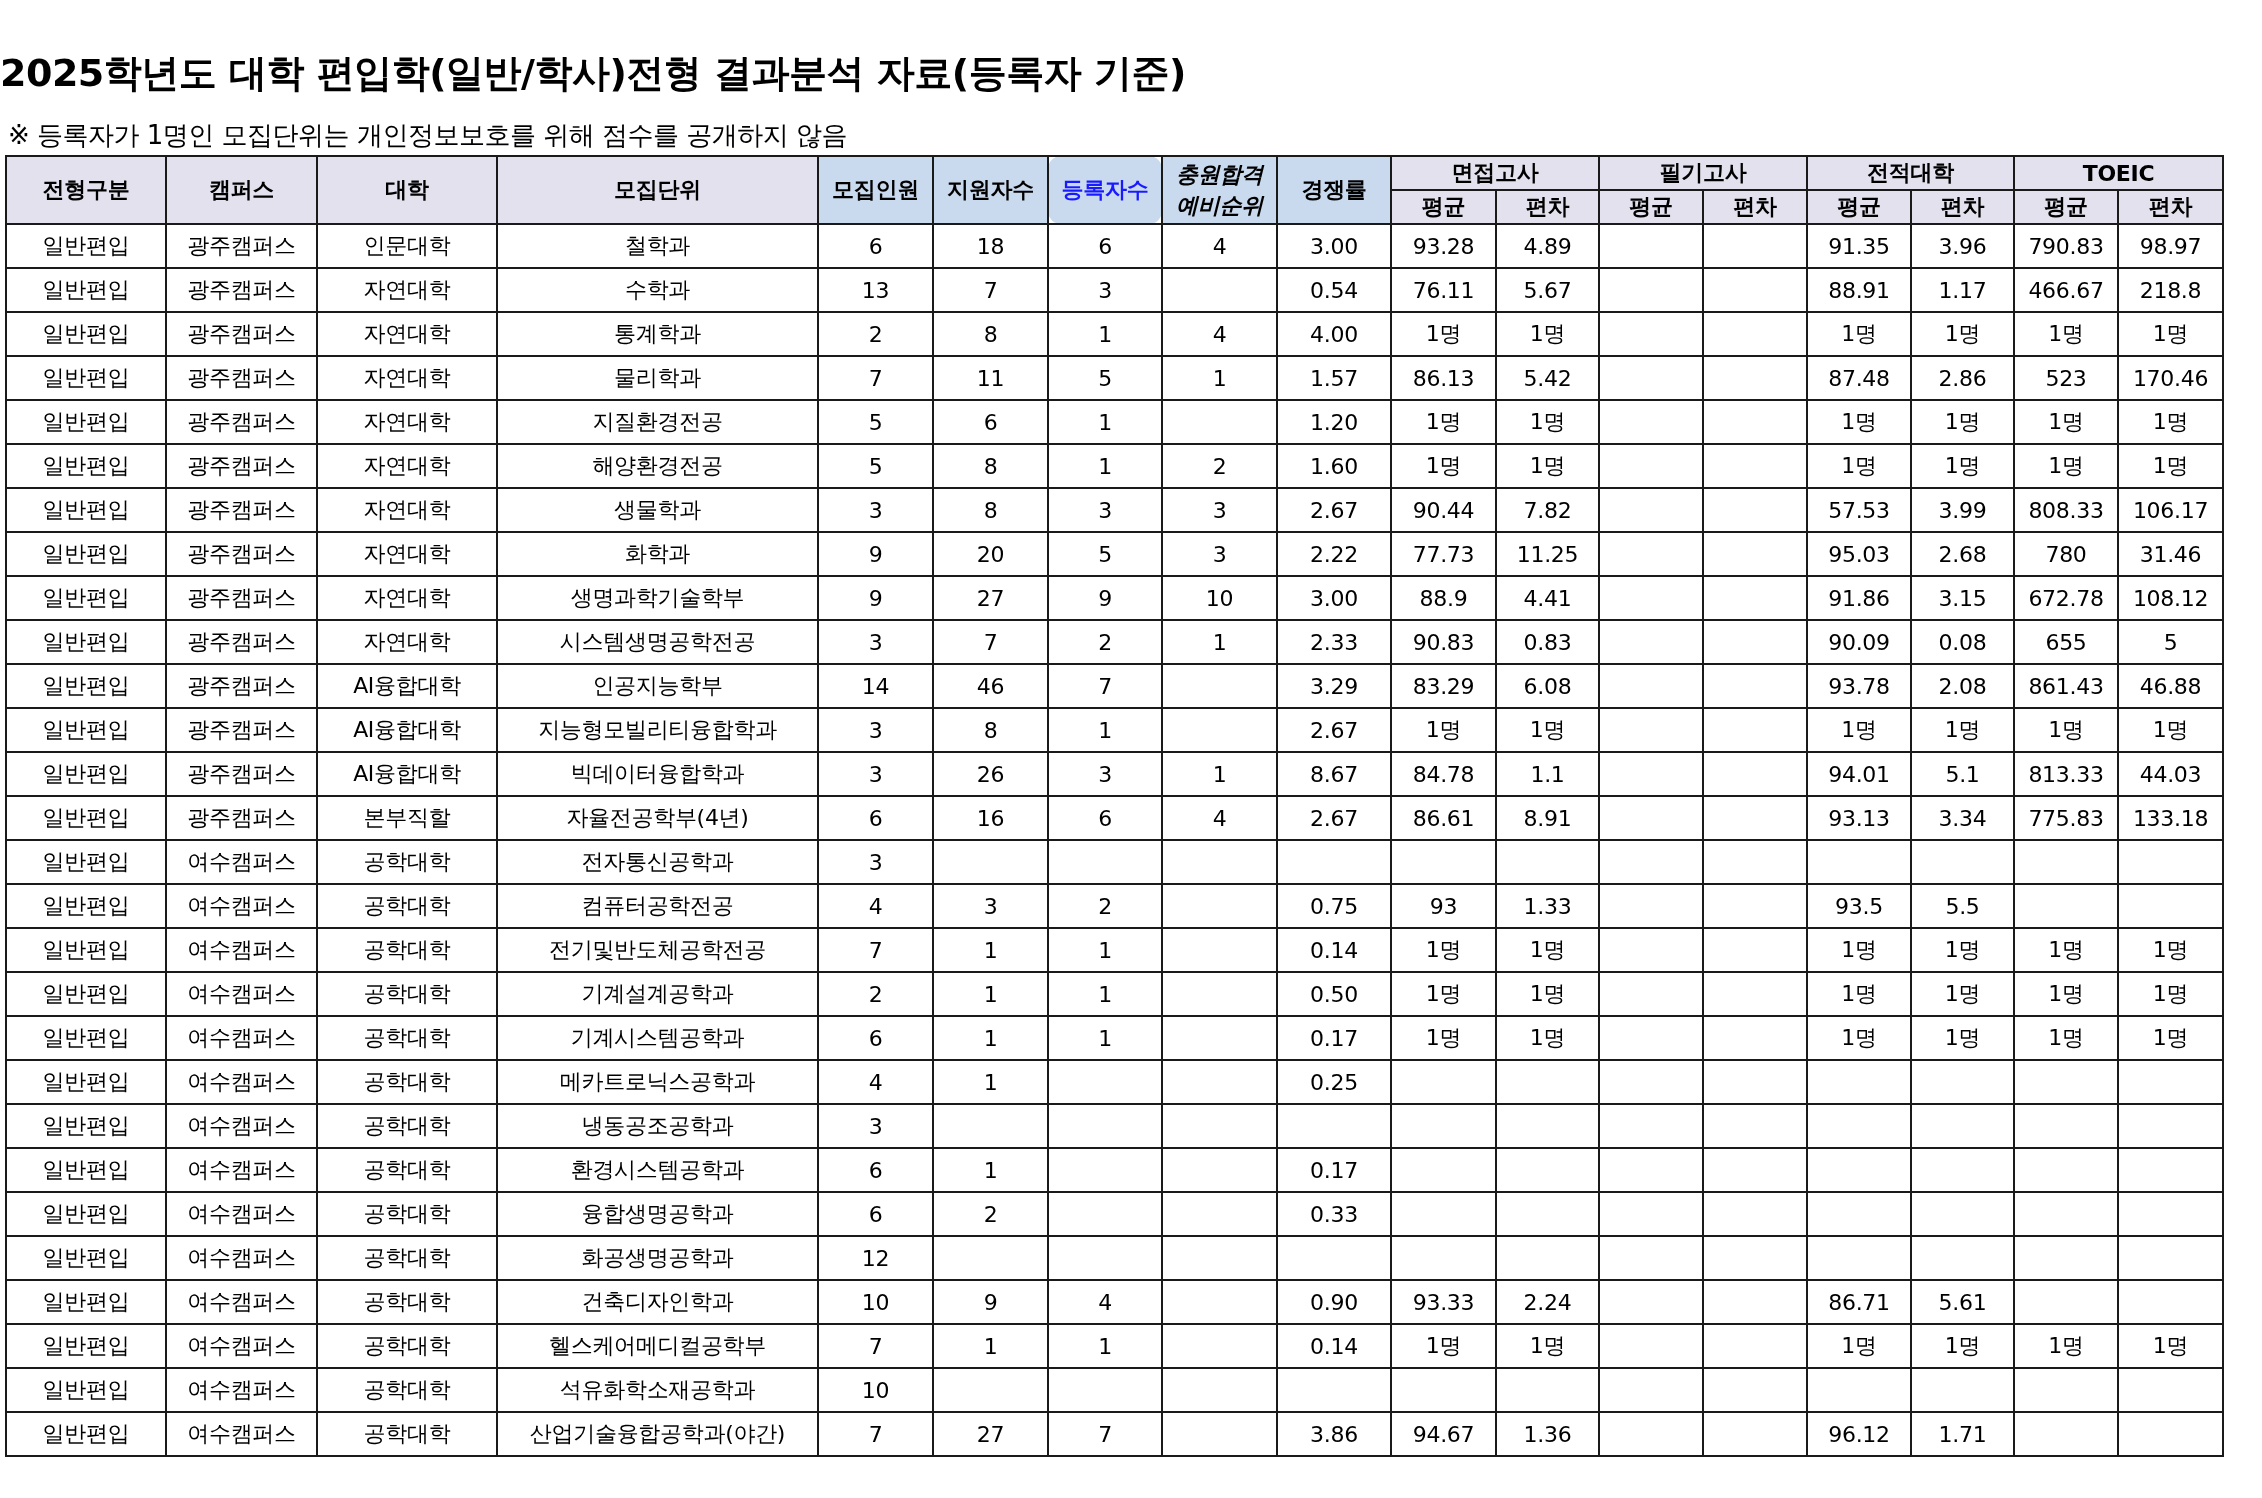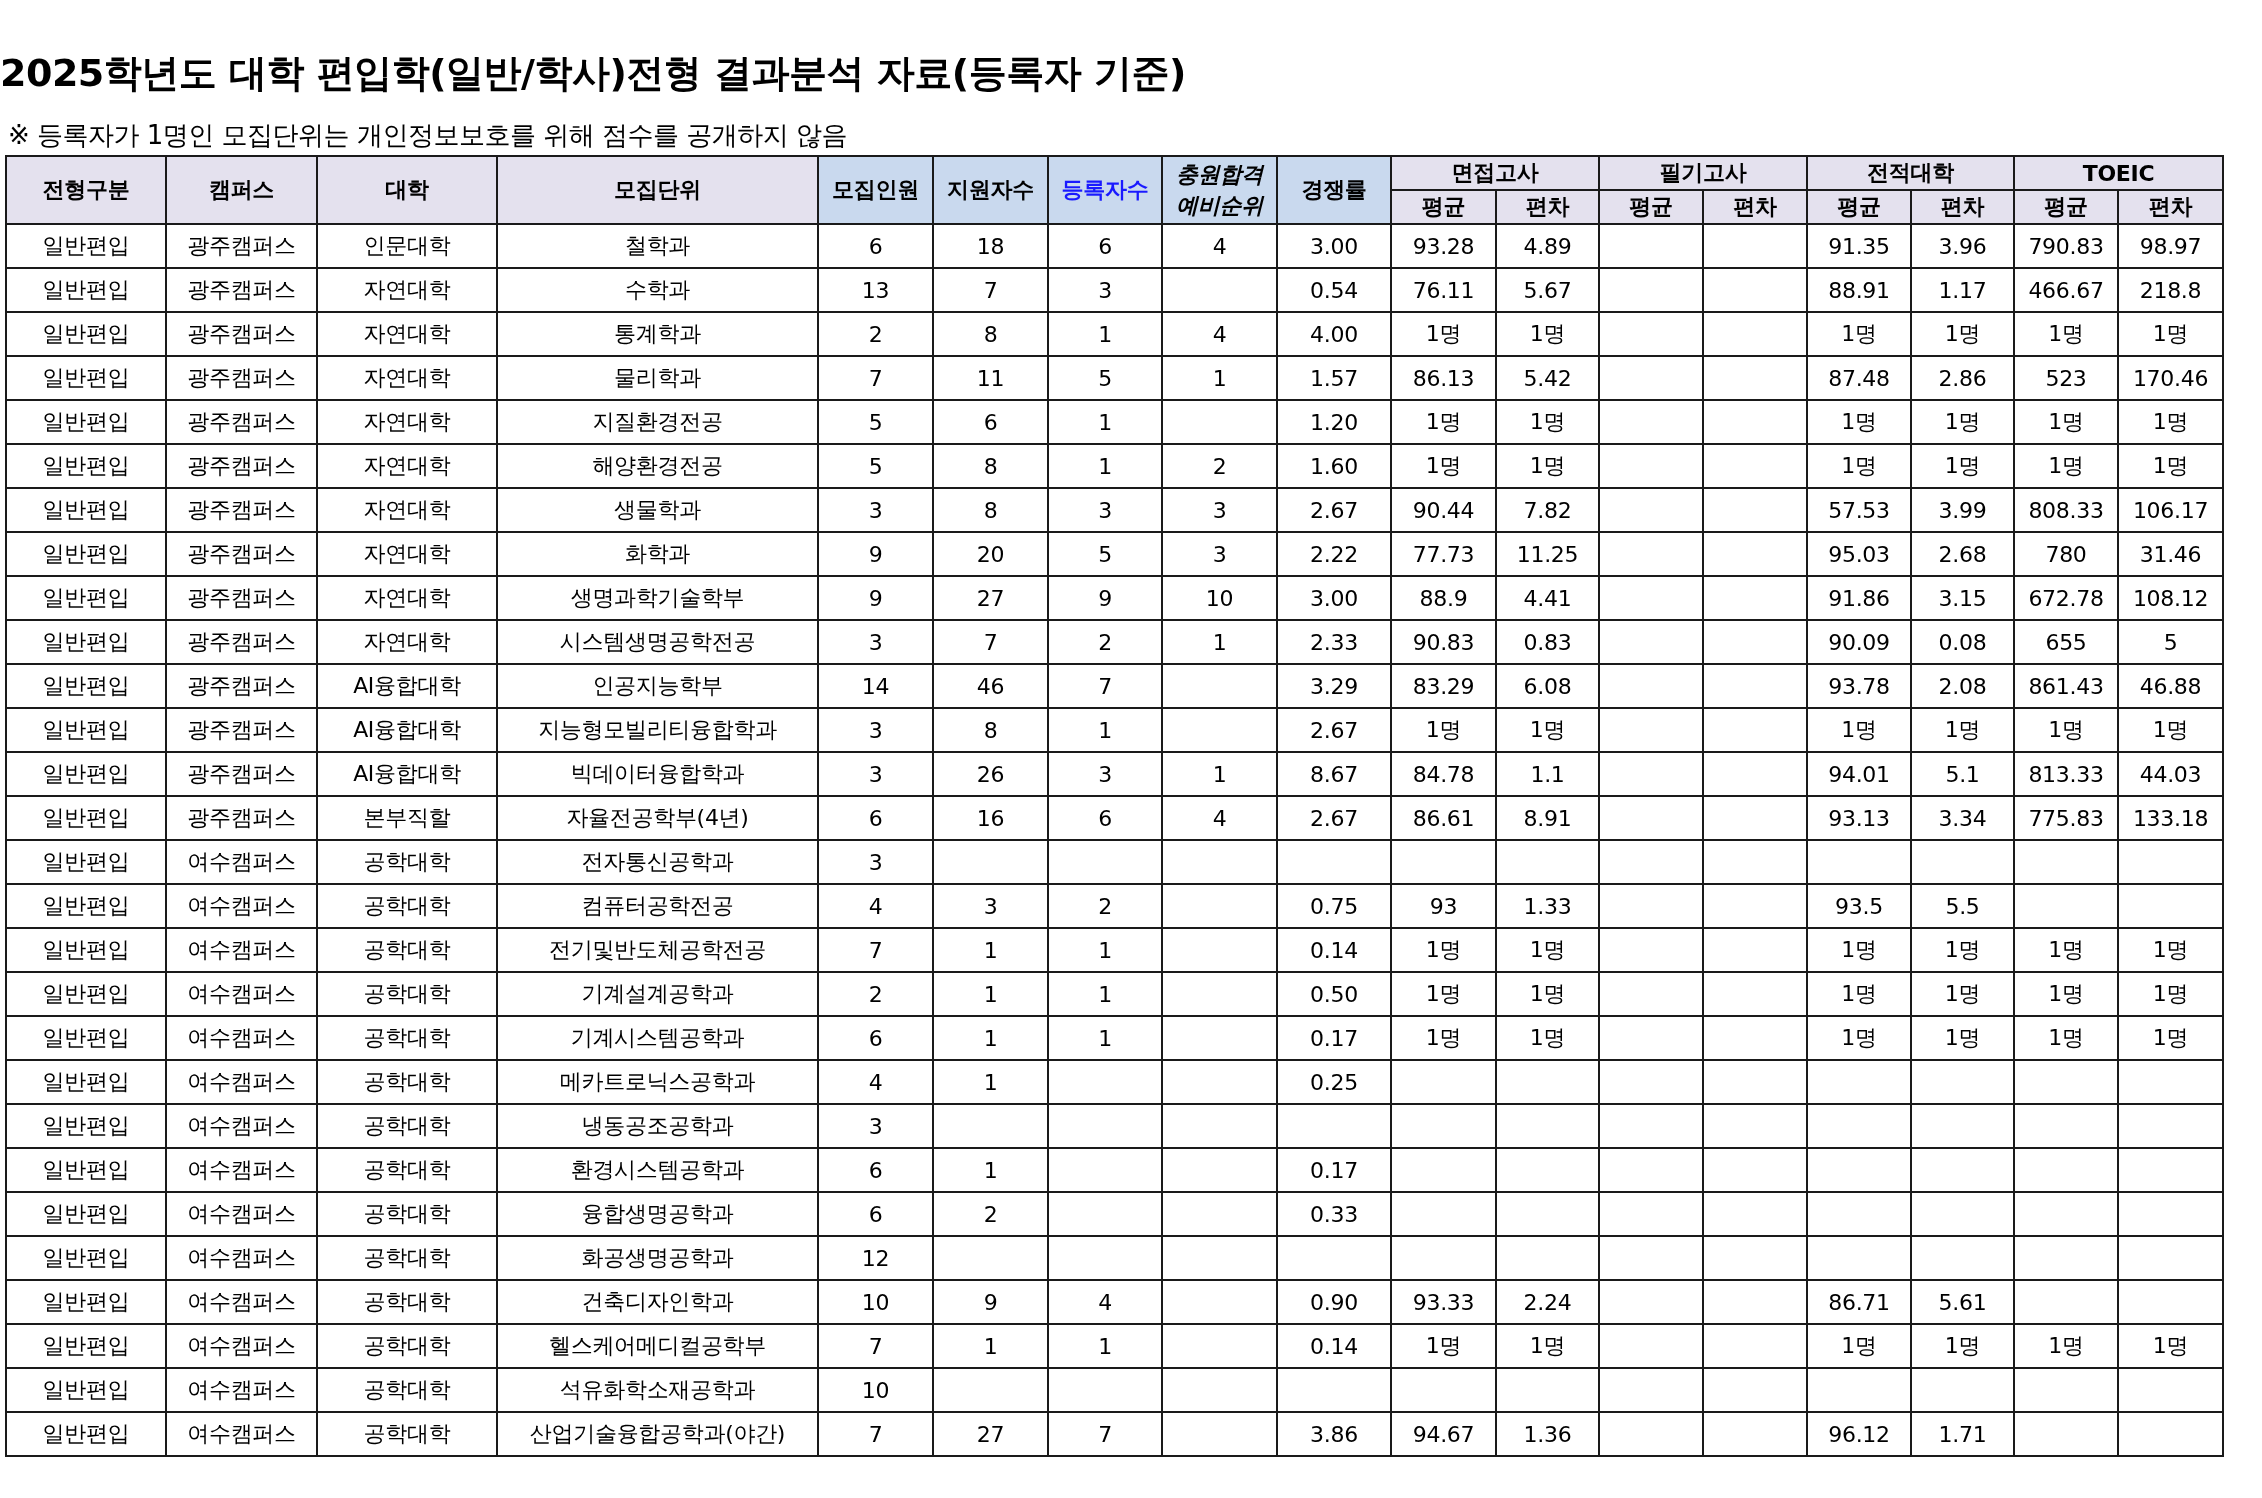--- a/index.html
+++ b/index.html
@@ -7,21 +7,21 @@
          font-family:"DejaVu Sans","Liberation Sans",sans-serif; color:#000; }
   .title { position:absolute; left:0; top:48px; width:1780px; 
            font-size:38px; font-weight:bold; letter-spacing:-0.5px; }
   .note { position:absolute; left:8px; top:118px; font-size:26px; letter-spacing:-0.5px; white-space:nowrap; }
   table.grid { position:absolute; left:5px; top:155px; border-collapse:collapse; table-layout:fixed; }
   table.grid td, table.grid th { border:2px solid #1a1a1a; padding:0; text-align:center; vertical-align:middle;
         font-size:22px; white-space:nowrap; overflow:hidden; letter-spacing:-0.3px; }
   table.grid th { font-weight:bold; font-size:22px; }
   th.lav { background:#e4e1ee; }
   th.blu { background:#c9d9ee; }
-  th.blue-text { color:#1a1aff; }
+  th.blue-text { color:#1a1aff;border-radius:13px; }
   tr.h1 th { height:31px; }
   tr.h2 th { height:31px;font-family:Liberation Serif, serif; }
   tr.h1 th.tall { height:66px; }
   th.two-line { line-height:31px;font-style:italic; }
   tbody td { height:42px; }
   td.left { text-align:left; padding-left:4px;margin-top:19px; }
 </style>
 </head>
 <body>
 

